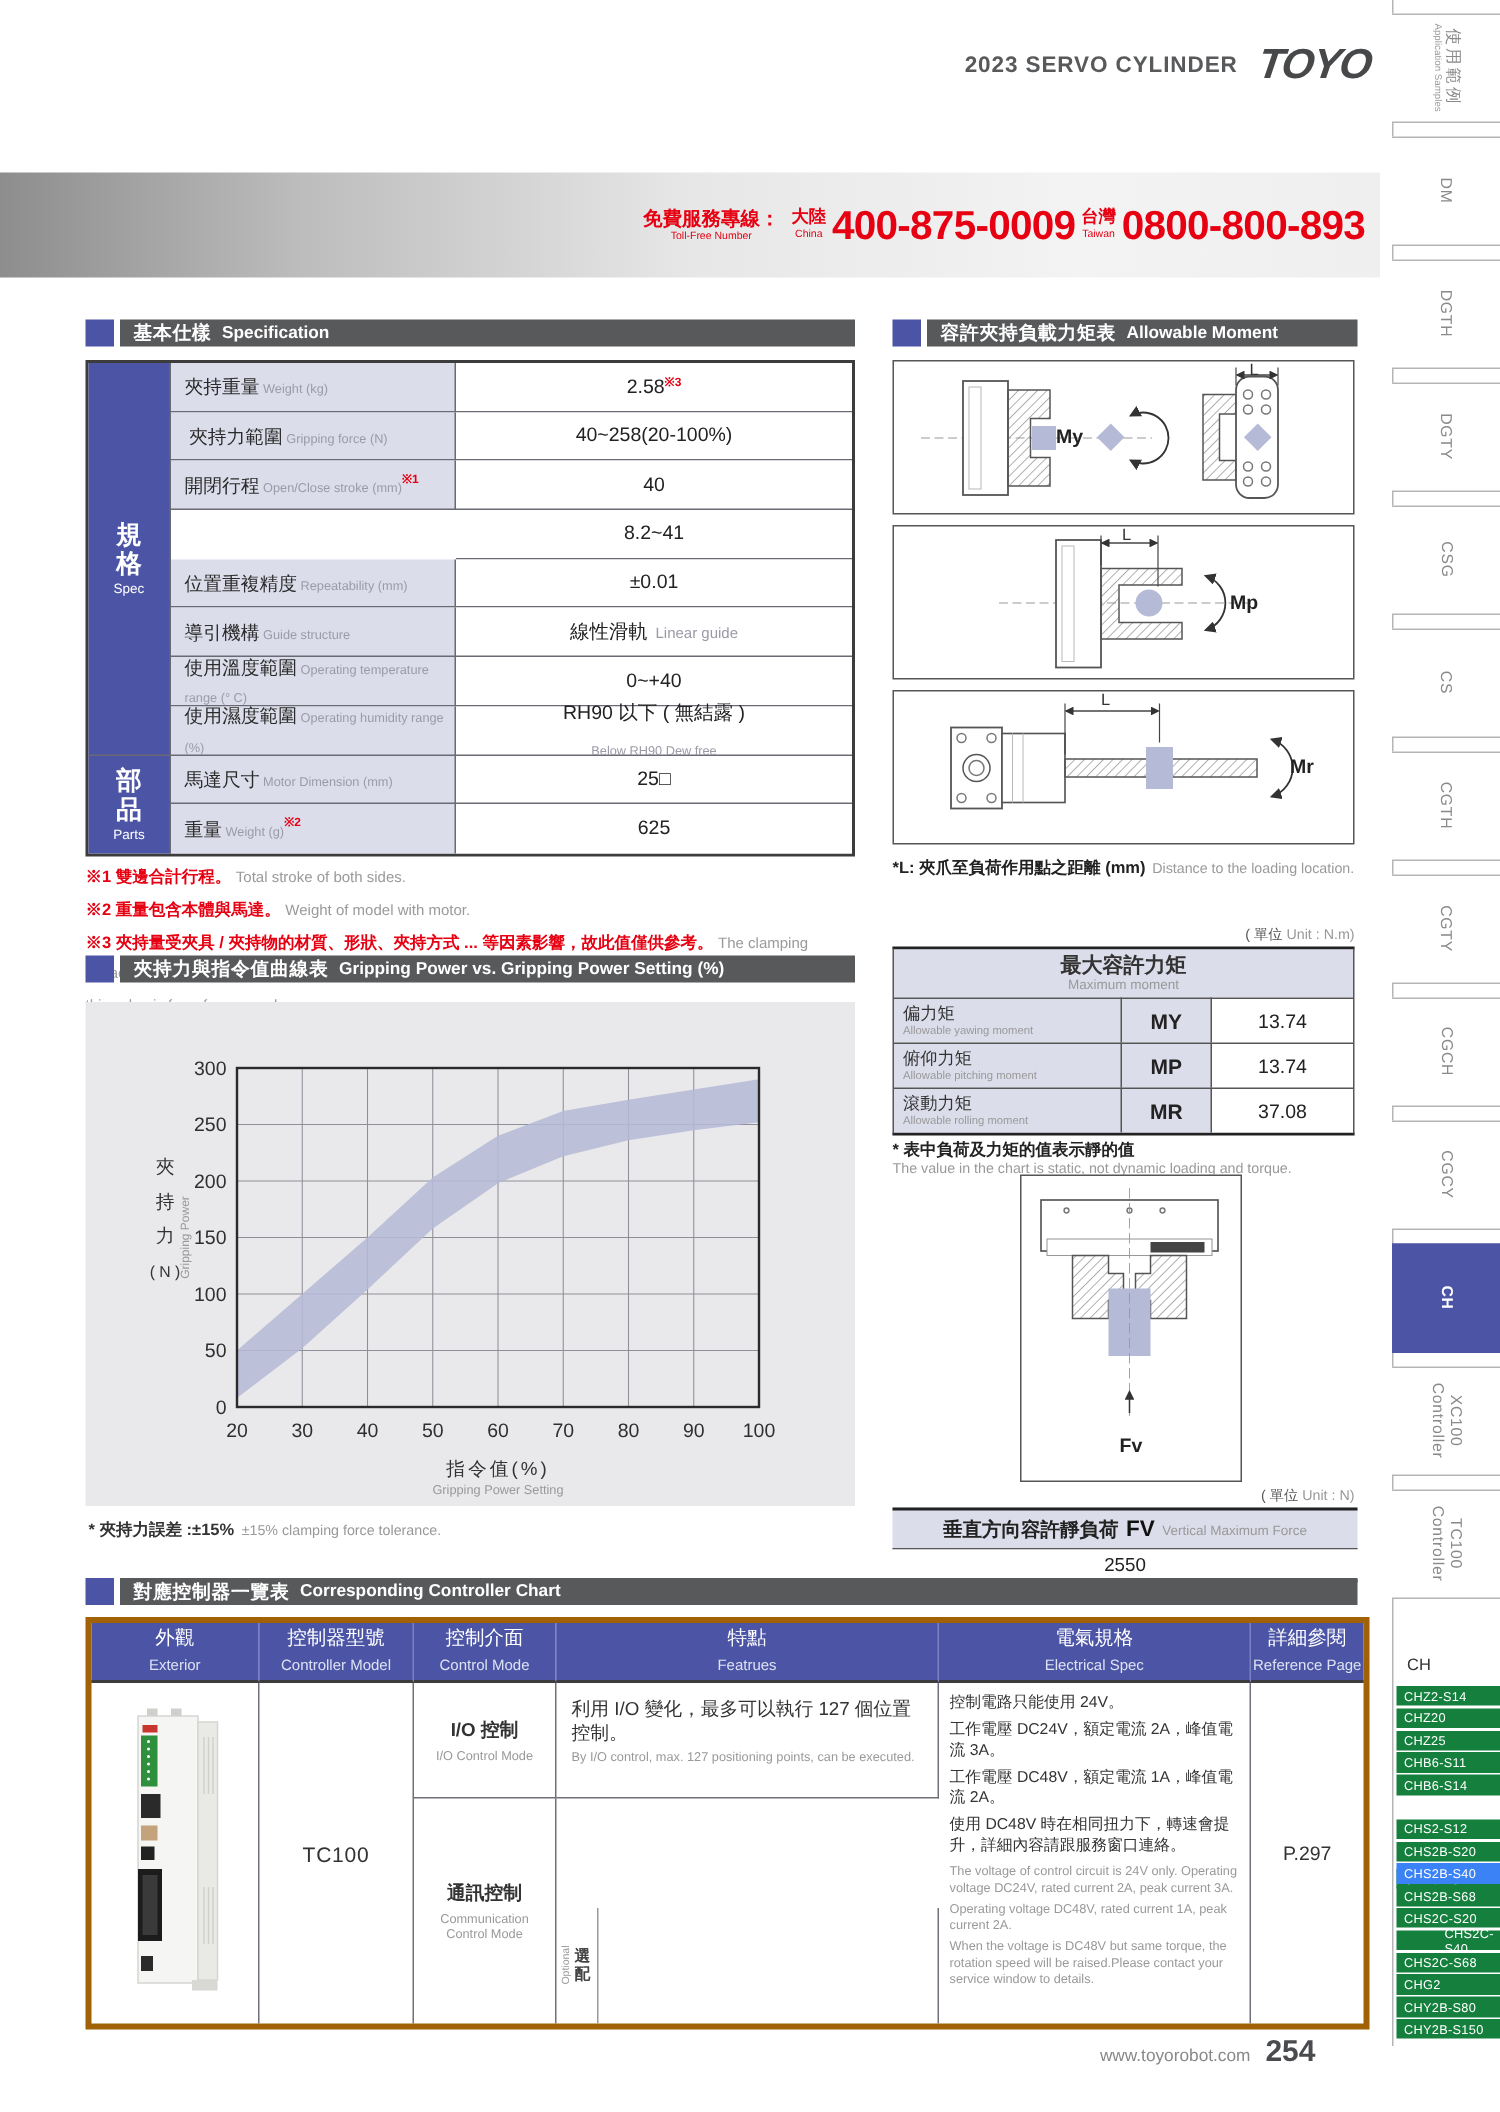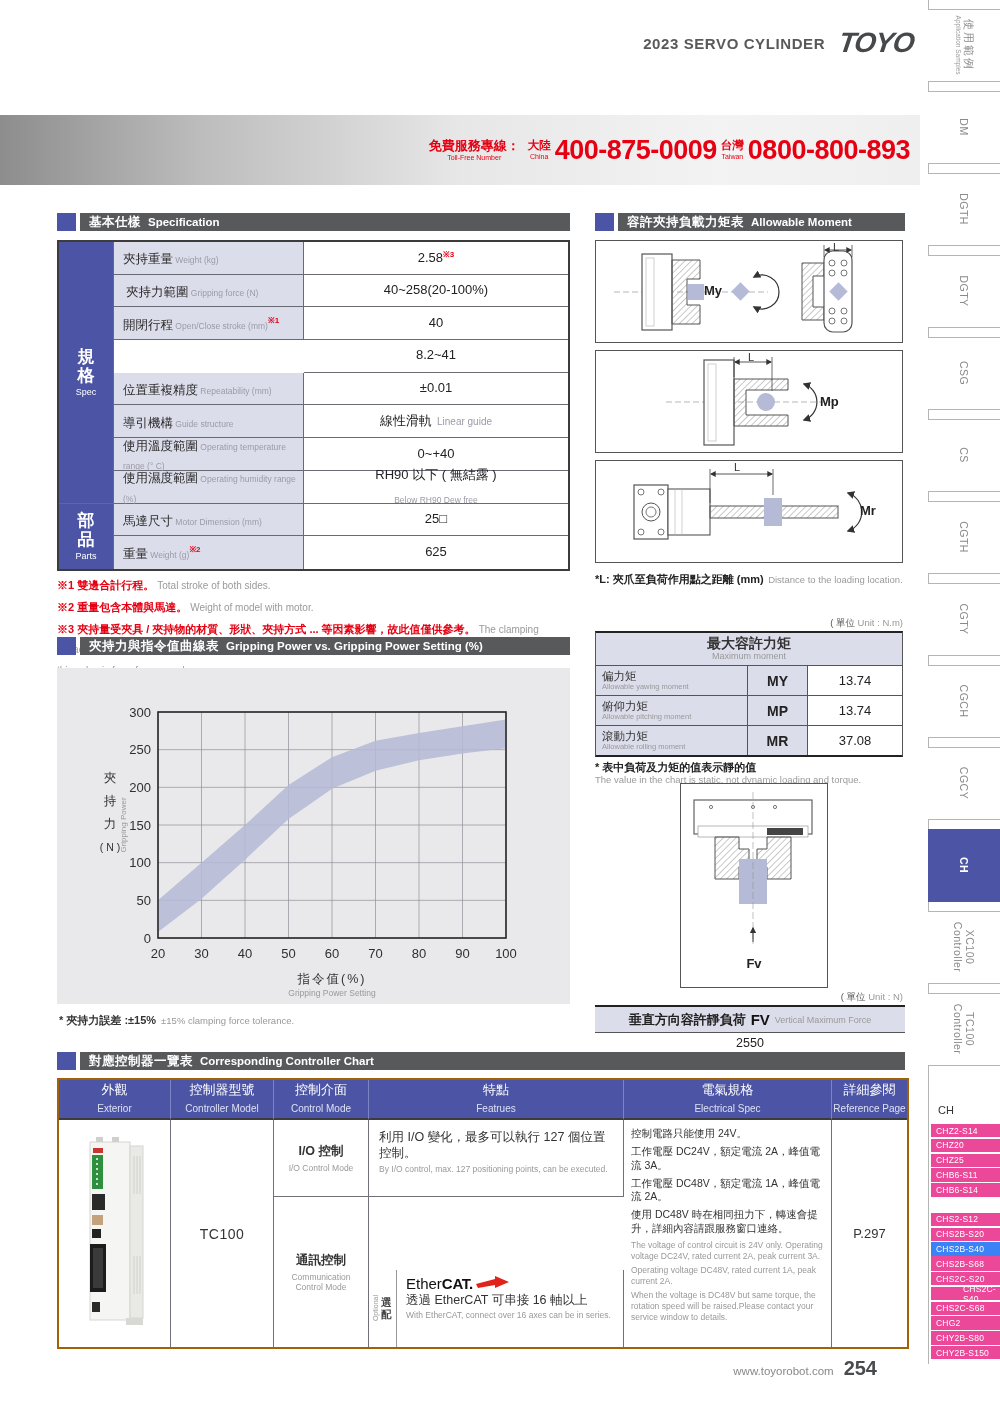--- a/index.html
+++ b/index.html
@@ -116,21 +116,21 @@
   .fv-row1 .c{font-size:13px;font-weight:bold;color:#222}
   .fv-row1 .code{font-size:15px;font-weight:bold;color:#111}
   .fv-row1 .e{font-size:9px;color:#999}
   .fv-row2{height:20px;background:#fff;border-bottom:2px solid #222;display:flex;align-items:center;
            justify-content:center;font-size:12.5px;color:#222}
 
   
   #ctrl{left:57px;top:1052px;width:848px;position:absolute}
   #ctrl-table{position:absolute;top:26px;left:0;width:848px;display:grid;
               grid-template-columns:112px 103px 95px 255px 208px 75px;
-              grid-template-rows:40px 77px 73px 77px;border:2px solid #a16207;background:#fff}
+              grid-template-rows:40px 77px 73px 77px;border:4px solid #a16207;background:#fff}
   .th{background:#4c55a5;color:#fff;display:flex;flex-direction:column;align-items:center;justify-content:center;
       border-right:1px solid #7b84c2;border-bottom:2px solid #3c3c3c;line-height:1.15}
   .th:nth-child(6){border-right:none}
   .th .c{font-size:13px}
   .th .e{font-size:10px;color:#dde1f3;margin-top:5px}
   .td{border-right:1px solid #70707a;border-bottom:1px solid #70707a;box-sizing:border-box}
   .c-ext{grid-area:2/1/5/2;border-bottom:none;display:flex;align-items:center;justify-content:center}
   .c-model{grid-area:2/2/5/3;border-bottom:none;display:flex;align-items:center;justify-content:center;
            font-size:14px;color:#333;letter-spacing:.5px}
   .c-io-mode{grid-area:2/3/3/4}
@@ -167,21 +167,21 @@
   .side-tab{position:absolute;left:928px;width:72px;height:73px;background:#fff;box-sizing:border-box;
             border-top:1px solid #b5b5b5;border-bottom:1px solid #b5b5b5;
             display:flex;align-items:center;justify-content:center;cursor:pointer}
   .side-tab.selected{background:#4c55a5;border-color:#4c55a5}
   .rot{transform:rotate(90deg);white-space:nowrap;display:flex;flex-direction:column;align-items:center;line-height:1.15}
   .tab-label{font-size:10.5px;color:#8a8a8a;letter-spacing:.5px}
   .side-tab.selected .tab-label{color:#fff;font-weight:bold}
   .tab-cjk{font-size:11px;color:#8a8a8a;letter-spacing:2px}
   .tab-en{font-size:6.5px;color:#9a9a9a;letter-spacing:0}
   #model-head{left:938px;top:1104px;font-size:11px;color:#333}
-  .model-chip{position:absolute;left:931px;width:69px;height:13.4px;background:#ec4899;color:#fff;
+  .model-chip{position:absolute;left:931px;width:69px;height:13.4px;background:#15803d;color:#fff;
               font-size:8.5px;display:flex;align-items:center;padding-left:5px;box-sizing:border-box;
               letter-spacing:.2px;cursor:pointer}
   .model-chip.selected{background:#3b82f6}
 </style>
 </head>
 <body>
 
 <svg width="0" height="0" style="position:absolute">
   <defs>
     <pattern id="hatch" width="4.5" height="4.5" patternUnits="userSpaceOnUse" patternTransform="rotate(45)">
@@ -585,31 +585,20 @@
 
       <div class="td c-io-feat">
         <div class="f-c">利用 I/O 變化，最多可以執行 127 個位置控制。</div>
         <div class="f-e">By I/O control, max. 127 positioning points, can be executed.</div>
       </div>
       <div class="td c-opt">
         <div class="opt-tag">
           <span class="opt-en">Optional</span>
           <span class="opt-cjk">選配</span>
         </div>
-        <div class="opt-body">
-          <div class="ec-logo">
-            <span class="ec-n">Ether</span>
-              <span class="ec-b">CAT.</span>
-            <svg width="36" height="14" viewBox="0 0 36 14" style="margin-left:2px">
-              <path d="M1,9 L20,4 L20,1 L34,7 L20,13 L20,10 L3,13 Z" fill="#e2231a"></path>
-            </svg>
-          </div>
-          <div class="f-c">透過 EtherCAT 可串接 16 軸以上</div>
-          <div class="f-e">With EtherCAT,  connect over 16 axes can be in series.</div>
-        </div>
       </div>
 
       <div class="td c-elec" id="elec-cell">
           <div class="e-c">控制電路只能使用 24V。</div>
           <div class="e-c">工作電壓 DC24V，額定電流 2A，峰值電流 3A。</div>
           <div class="e-c">工作電壓 DC48V，額定電流 1A，峰值電流 2A。</div>
           <div class="e-c">使用 DC48V 時在相同扭力下，轉速會提升，詳細內容請跟服務窗口連絡。</div>
           <div class="e-e">The voltage of control circuit is 24V only. Operating voltage DC24V, rated current 2A, peak current 3A.</div>
           <div class="e-e">Operating voltage DC48V, rated current 1A, peak current 2A.</div>
           <div class="e-e">When the voltage is DC48V but same torque, the rotation speed will be raised.Please contact your service window to details.</div>

